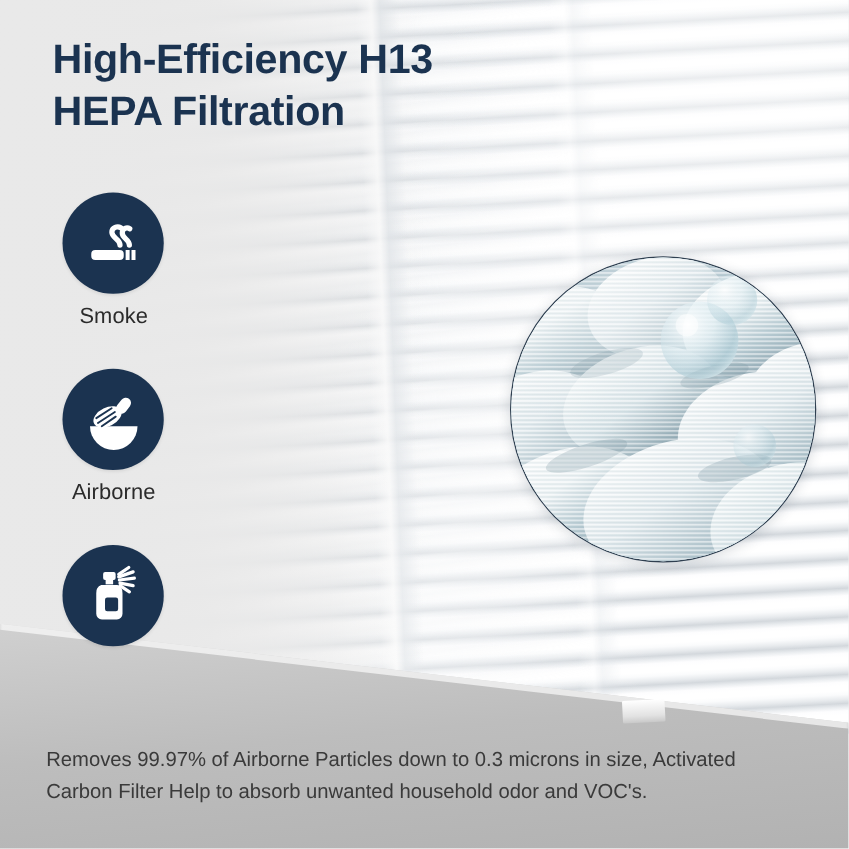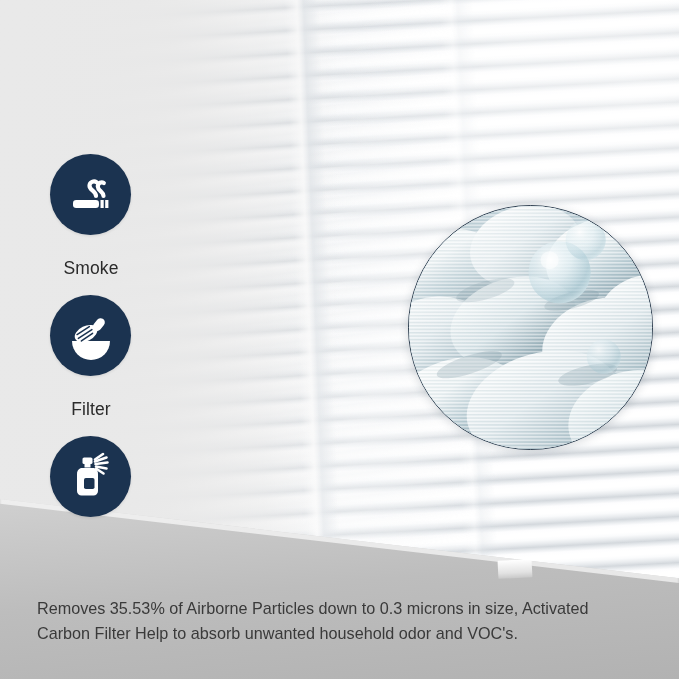--- a/index.html
+++ b/index.html
@@ -204,21 +204,21 @@
     background: #1b3350;
     box-shadow: 0 1px 3px rgba(0,0,0,0.10);
     display: flex;
     align-items: center;
     justify-content: center;
   }
   .badge-circle svg { display: block; }
   .badge-label {
     position: absolute;
     left: 0;
-    top: 104px;
+    top: 88px;
     width: 182px;
     text-align: center;
     color: #2b2b2b;
     font-size: 17.5px;
     font-weight: 400;
     letter-spacing: 0.1px;
   }
 
   
   .magnifier {
@@ -266,20 +266,22 @@
   <div class="filter-weave"></div>
   <div class="filter-spine"></div>
   <div class="filter-spine b"></div>
   <div class="filter-shade"></div>
   <div class="bg-leftwash"></div>
 
   <div class="plinth"></div>
   <div class="plinth-edge"></div>
   <div class="plinth-notch"></div>
 
+  <div class="headline">High-Efficiency H13
+HEPA Filtration</div>
 
   <div class="badges">
 
     <div class="badge">
       <div class="badge-circle">
         <svg width="52" height="52" viewBox="0 0 52 52" aria-hidden="true">
 
           <rect x="8" y="31" width="26" height="8" rx="3.2" fill="#ffffff"></rect>
 
           <rect x="35.5" y="31" width="3.2" height="8" fill="#ffffff"></rect>
@@ -297,21 +299,21 @@
         <svg width="52" height="52" viewBox="0 0 52 52" aria-hidden="true">
 
           <path d="M7 31 H45 A19 19 0 0 1 7 31 Z" fill="#ffffff"></path>
 
           <rect x="30" y="7.5" width="8.5" height="14" rx="4.25" fill="#ffffff" transform="rotate(38 34 14)"></rect>
 
           <ellipse cx="21" cy="23.5" rx="12" ry="7.4" fill="#ffffff" transform="rotate(-26 21 23.5)"></ellipse>
           <path d="M12.5 20.5 L27 18.8 M12 24.5 L28 22.6 M13.6 28.2 L27 26.2" stroke="#1b3350" stroke-width="1.5" fill="none" stroke-linecap="round" transform="rotate(-26 21 23.5)"></path>
         </svg>
       </div>
-      <div class="badge-label">Filter</div>
+      <div class="badge-label">Airborne</div>
     </div>
 
     <div class="badge">
       <div class="badge-circle">
         <svg width="52" height="52" viewBox="0 0 52 52" aria-hidden="true">
 
           <rect x="17.5" y="6.5" width="10" height="6.5" rx="1.6" fill="#ffffff"></rect>
 
           <rect x="19.5" y="12.5" width="6" height="4" fill="#ffffff"></rect>
 
@@ -397,16 +399,16 @@
 
         <circle cx="152" cy="68" r="31" fill="url(#bub)"></circle>
         <circle cx="142" cy="56" r="9" fill="#ffffff" opacity="0.50"></circle>
         <circle cx="178" cy="36" r="20" fill="url(#bub)" opacity="0.72"></circle>
         <circle cx="196" cy="152" r="17" fill="url(#bub)" opacity="0.62"></circle>
       </svg>
     </div>
     <div class="mag-gloss"></div>
   </div>
 
-  <div class="caption">Removes 35.53% of Airborne Particles down to 0.3 microns in size, Activated
+  <div class="caption">Removes 99.97% of Airborne Particles down to 0.3 microns in size, Activated
 Carbon Filter Help to absorb unwanted household odor and VOC's.</div>
 
 </div>
 
 </body></html>

